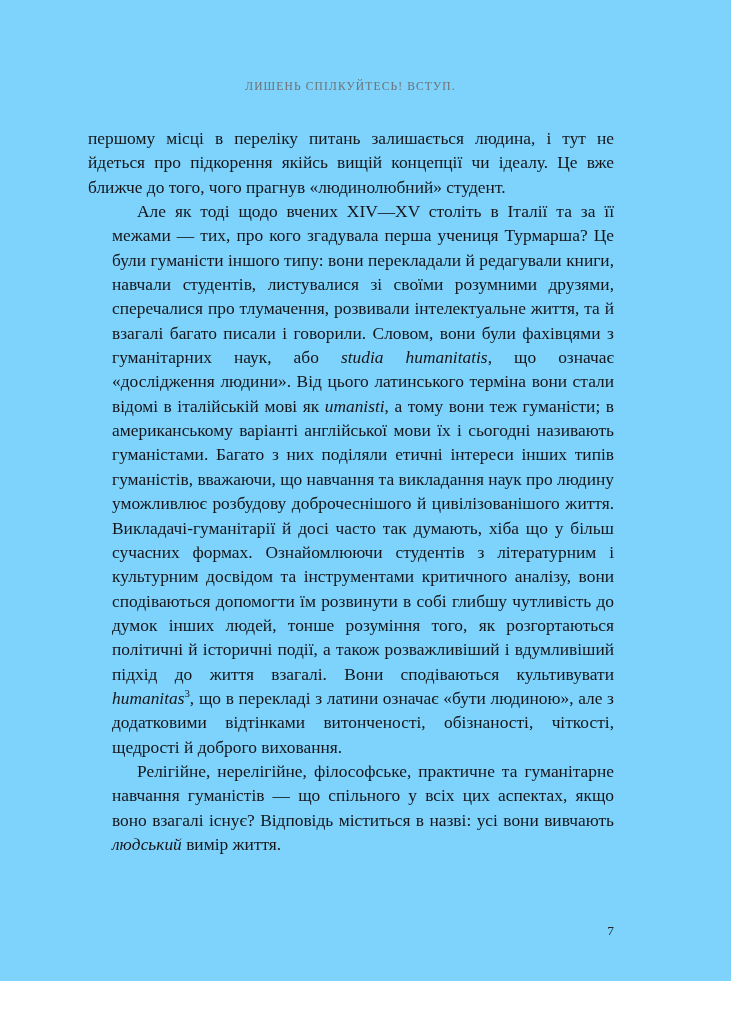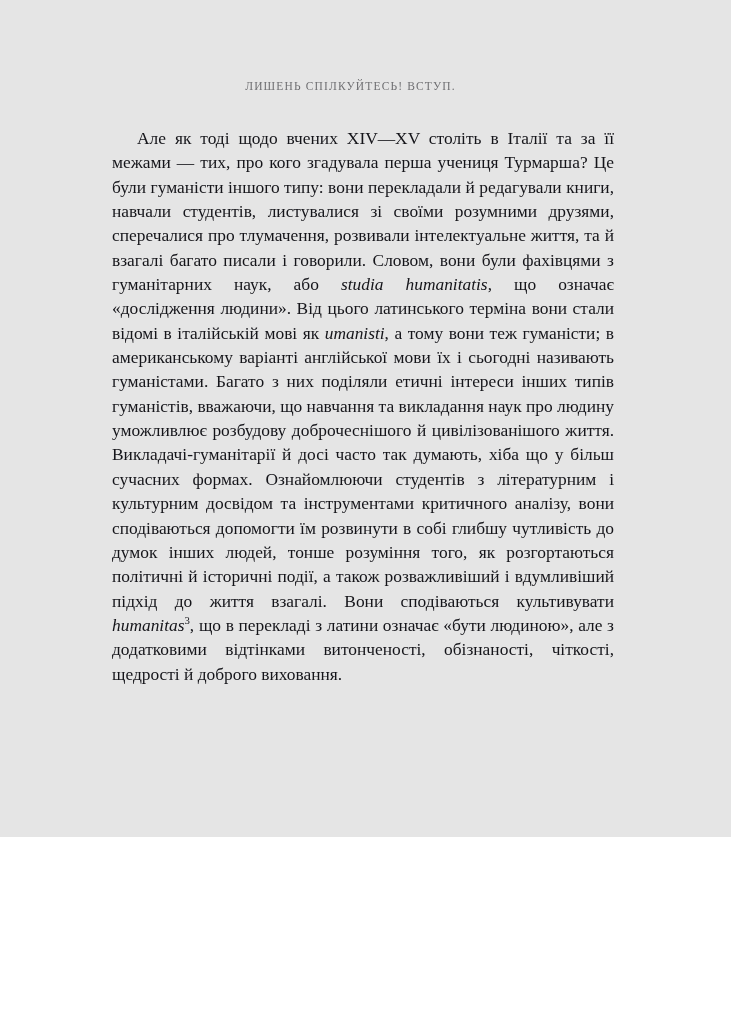--- a/index.html
+++ b/index.html
@@ -78,24 +78,26 @@
     width: 526px;
     text-align: right;
     font-size: 13.5px;
     color: #23232a;
     font-family: "Liberation Serif", "DejaVu Serif", serif;
   }
 </style>
 </head>
 <body>
 
-<div class="page" style="background: #e5e5e5; color: rgb(21, 21, 26); width: 731px; height: 837px;">
+<div class="page" style="background: #7dd3fc; color: rgb(21, 21, 26); width: 731px; height: 981px;">
 
   <div class="running-head" style="color: rgb(111, 111, 114);">ЛИШЕНЬ СПІЛКУЙТЕСЬ! ВСТУП.</div>
 
   <div class="text-block">
 
+  <p class="para"><span>першому місці в переліку питань залишається людина, і тут не йдеться про підкорення якійсь вищій концепції чи ідеалу. Це вже ближче до того, чого прагнув «людинолюбний» студент.</span></p>
       <p class="para indent"><span>Але як тоді щодо вчених XIV—XV століть в Італії та за її межами — тих, про кого згадувала перша учениця Турмарша? Це були гуманісти іншого типу: вони перекладали й редагували книги, навчали студентів, листувалися зі своїми розумними друзями, сперечалися про тлумачення, розвивали інтелектуальне життя, та й взагалі багато писали і говорили. Словом, вони були фахівцями з гуманітарних наук, або </span><em>studia humanitatis</em><span>, що означає «дослідження людини». Від цього латинського терміна вони стали відомі в італійській мові як </span><em>umanisti</em><span>, а тому вони теж гуманісти; в американському варіанті англійської мови їх і сьогодні називають гуманістами. Багато з них поділяли етичні інтереси інших типів гуманістів, вважаючи, що навчання та викладання наук про людину уможливлює розбудову доброчеснішого й цивілізованішого життя. Викладачі-гуманітарії й досі часто так думають, хіба що у більш сучасних формах. Ознайомлюючи студентів з літературним і культурним досвідом та інструментами критичного аналізу, вони сподіваються допомогти їм розвинути в собі глибшу чутливість до думок інших людей, тонше розуміння того, як розгортаються політичні й історичні події, а також розважливіший і вдумливіший підхід до життя взагалі. Вони сподіваються культивувати </span><em>humanitas</em><sup class="fn">3</sup><span>, що в перекладі з латини означає «бути людиною», але з додатковими відтінками витонченості, обізнаності, чіткості, щедрості й доброго виховання.</span></p>
+      <p class="para indent"><span>Релігійне, нерелігійне, філософське, практичне та гуманітарне навчання гуманістів — що спільного у всіх цих аспектах, якщо воно взагалі існує? Відповідь міститься в назві: усі вони вивчають </span><em>людський</em><span> вимір життя.</span></p>
     </div>
 
   <div class="folio">7</div>
 
 </div>
 
 </body></html>

